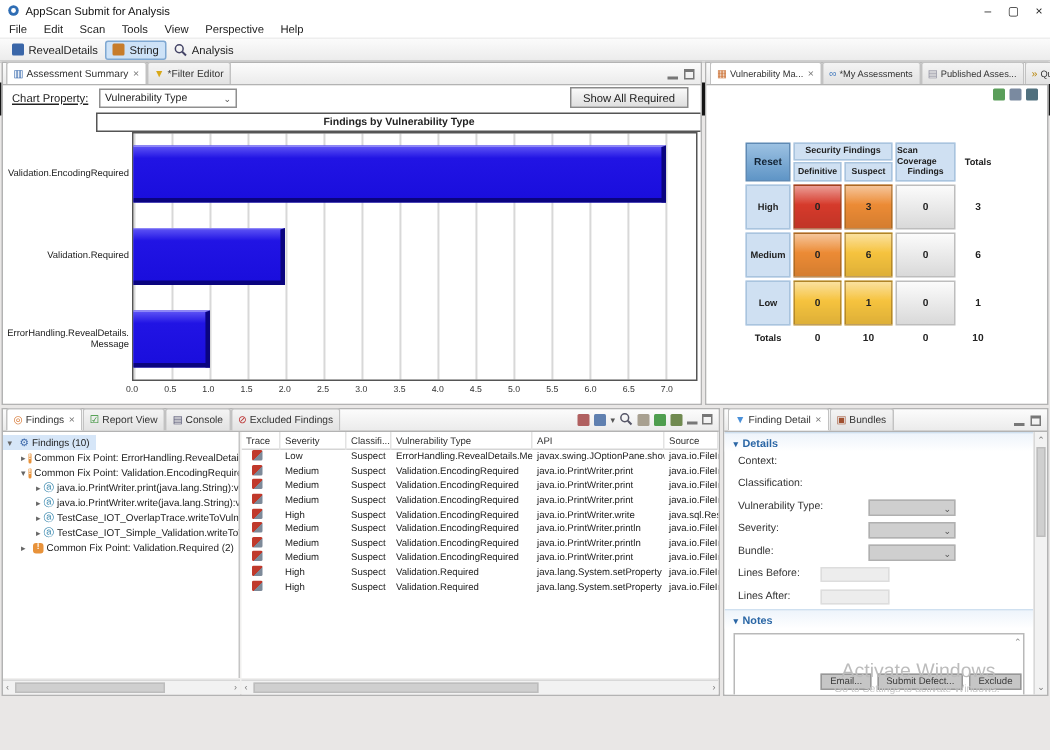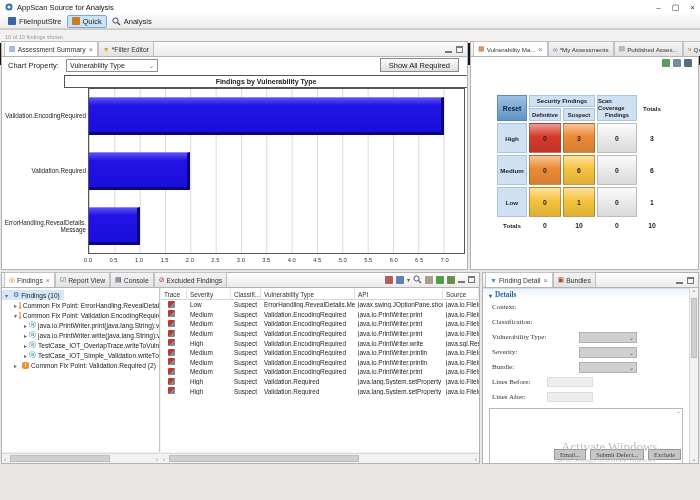--- a/index.html
+++ b/index.html
@@ -26,21 +26,21 @@
   .tab { display:flex; align-items:center; gap:2px; padding:0 4px; height:15px; border:1px solid #c2c2c2; border-bottom:none; border-radius:2px 2px 0 0; background:linear-gradient(#f4f4f4,#e2e2e2); white-space:nowrap; color:#333; }
   .tab.selected { background:#fff; }
   .tab .x { color:#777; margin-left:1px; font-size:7px; }
   .panel-ctrl { margin-left:auto; display:flex; gap:4px; align-items:center; padding:0 4px 3px 0; }
   .min-g { display:inline-block; width:7px; height:7px; border-bottom:2px solid #777; }
   .max-g { display:inline-block; width:7px; height:7px; border:1px solid #777; border-top:2px solid #777; }
   .pcontent { position:absolute; left:0; top:15px; right:0; bottom:0; background:#fff; overflow:hidden; }
   .ticon { font-size:7px; }
 
   
-  .chart-prop-label { position:absolute; left:6px; top:4px; font-size:7.5px; }
+  .chart-prop-label { position:absolute; left:6px; top:4px; font-size:7.5px;text-decoration:underline; }
   .chart-prop-select { position:absolute; left:64px; top:2px; width:92px; height:13px; border:1px solid #8f8f8f; background:#fff; display:flex; align-items:center; justify-content:space-between; padding:0 3px; font-size:7px; }
   .show-all-btn { position:absolute; right:8px; top:1px; height:14px; padding:0 8px; border:1px solid #8a8a8a; background:linear-gradient(#fafafa,#dedede); font-size:7.5px; display:flex; align-items:center; }
   .chart-title-box { position:absolute; left:62px; top:18px; width:404px; height:13px; border:1px solid #555; display:flex; align-items:center; justify-content:center; font-size:7px; font-weight:bold; background:#fff; }
   .chart-ylabels { position:absolute; left:2px; top:31px; width:82px; height:166px; display:flex; flex-direction:column; }
   .ylab { flex:1; display:flex; align-items:center; justify-content:flex-end; text-align:right; font-size:6.3px; line-height:7px; color:#222; overflow-wrap:anywhere; }
   .chart-plot { position:absolute; left:86px; top:31px; width:377px; height:166px; border:1px solid #555; background:#fff;
     background-image:linear-gradient(to right,#d8d8d8 1px,transparent 1px); background-size:6.7568% 100%; display:flex; flex-direction:column; }
   .bar-row { flex:1; display:flex; align-items:center; }
   .bar { height:38px; background:linear-gradient(#5a50f4 0%,#2114e4 22%,#1a0edd 100%); border-top:1px solid #8d86f8; border-right:3px solid #0a047f; border-bottom:3px solid #0a047f; }
   .chart-xaxis { position:absolute; left:86px; top:199px; width:377px; height:9px; }
@@ -73,21 +73,21 @@
   .frow span { padding-left:3px; overflow:hidden; }
   .trace-i { display:inline-block; width:7px; height:7px; margin-left:4px; background:linear-gradient(135deg,#c0392b 55%,#7d8a99 55%); border-radius:1px; }
   .hscroll { position:absolute; bottom:0; height:10px; background:#f2f2f2; border-top:1px solid #d8d8d8; }
   .hs-thumb { position:absolute; top:1px; bottom:1px; background:#cfcfcf; border:1px solid #bdbdbd; }
   .hs-arrow { position:absolute; top:0; font-size:6px; color:#777; line-height:10px; }
 
   
   .mini-icons { margin-left:auto; display:flex; gap:3px; align-items:center; padding:0 4px 3px 0; }
 
   
-  .detail-content { position:absolute; left:0; top:15px; right:9px; bottom:0; background:#fff; overflow:hidden;font-family:Liberation Serif, serif; }
+  .detail-content { position:absolute; left:0; top:15px; right:9px; bottom:0; background:#fff; overflow:hidden; }
   .vscroll { position:absolute; right:0; top:15px; width:9px; bottom:0; background:#f2f2f2; border-left:1px solid #d8d8d8; }
   .vs-thumb { position:absolute; left:1px; right:1px; top:10px; height:60px; background:#cfcfcf; border:1px solid #bdbdbd; }
   .vs-arrow { position:absolute; left:0; right:0; text-align:center; font-size:6px; color:#777; }
   .sectionhdr { display:flex; align-items:center; gap:3px; color:#2a66a5; font-weight:bold; font-size:7.2px; padding:2px 6px 1px 6px; border-top:1px solid #cfe0f0; background:linear-gradient(#eef4fb,#ffffff); }
   .sectionhdr .tri { font-size:6px; }
   .drow { position:relative; height:15px; }
   .dlabel { position:absolute; left:9px; top:3px; font-size:7px; color:#333; }
   .dselect { position:absolute; left:96px; top:2px; width:58px; height:11px; background:#cfcfcf; border:1px solid #b0b0b0; display:flex; align-items:center; justify-content:flex-end; padding-right:2px; color:#888; font-size:6px; }
   .dinput { position:absolute; left:64px; top:2px; width:46px; height:10px; background:#ededed; border:1px solid #dddddd; }
   .notes-box { position:relative; margin:3px 6px 0 6px; height:58px; border:1px solid #b9b9b9; background:#fff; }
@@ -110,37 +110,46 @@
 </head>
 <body>
 
 <div class="screen">
 
   <div class="titlebar">
     <svg width="8" height="8">
         <circle cx="4" cy="4" r="3.5" fill="#2e6db4"></circle>
         <circle cx="4" cy="4" r="1.6" fill="#fff"></circle>
       </svg>
-    <span class="title">AppScan Source for Analysis</span>
+    <span class="title">AppScan Submit for Analysis</span>
     <span class="winbtns">
       <span>–</span>
       <span>▢</span>
       <span>×</span>
     </span>
   </div>
 
+  <div class="menubar">
+    <span>File</span>
+    <span>Edit</span>
+    <span>Scan</span>
+    <span>Tools</span>
+    <span>View</span>
+    <span>Perspective</span>
+    <span>Help</span>
+  </div>
 
   <div class="toolbar">
     <span class="tb-btn">
       <span class="chip" style="background:#3a66a8"></span>
-      <span>FileInputStre</span>
+      <span>RevealDetails</span>
     </span>
     <span class="tb-btn selected">
       <span class="chip" style="background:#c77c2a"></span>
-      <span>Quick</span>
+      <span>String</span>
     </span>
     <span class="tb-btn">
       <svg width="9" height="9">
           <circle cx="3.5" cy="3.5" r="2.6" fill="none" stroke="#446" stroke-width="1"></circle>
           <line x1="5.5" y1="5.5" x2="8" y2="8" stroke="#446" stroke-width="1.3"></line>
         </svg>
       <span>Analysis</span>
     </span>
   </div>
 
@@ -505,20 +514,24 @@
           </span>
       </div>
       <div class="drow">
         <span class="dlabel">Lines Before:</span>
         <span class="dinput"></span>
       </div>
       <div class="drow">
         <span class="dlabel">Lines After:</span>
         <span class="dinput"></span>
       </div>
+      <div class="sectionhdr">
+        <span class="tri">▾</span>
+        <span>Notes</span>
+      </div>
       <div class="notes-box">
         <span class="nb-arrow" style="top:1px">⌃</span>
 
       </div>
       <div class="btnrow">
         <span class="dbtn">Email...</span>
         <span class="dbtn">Submit Defect...</span>
         <span class="dbtn">Exclude</span>
       </div>
       <span class="wm1">Activate Windows</span>

